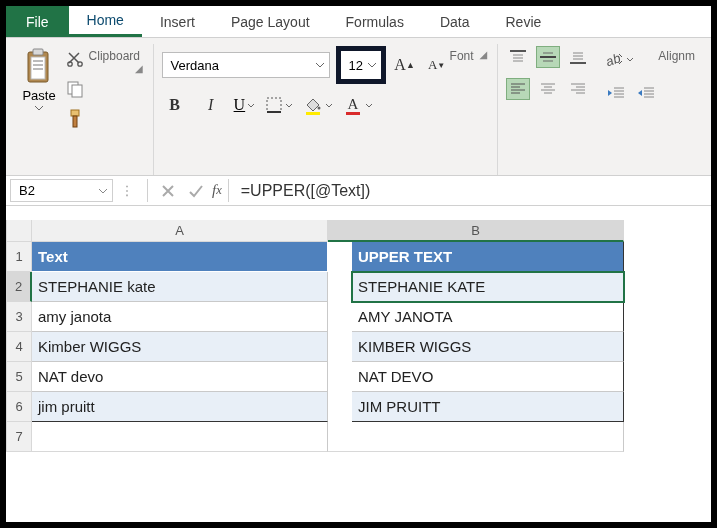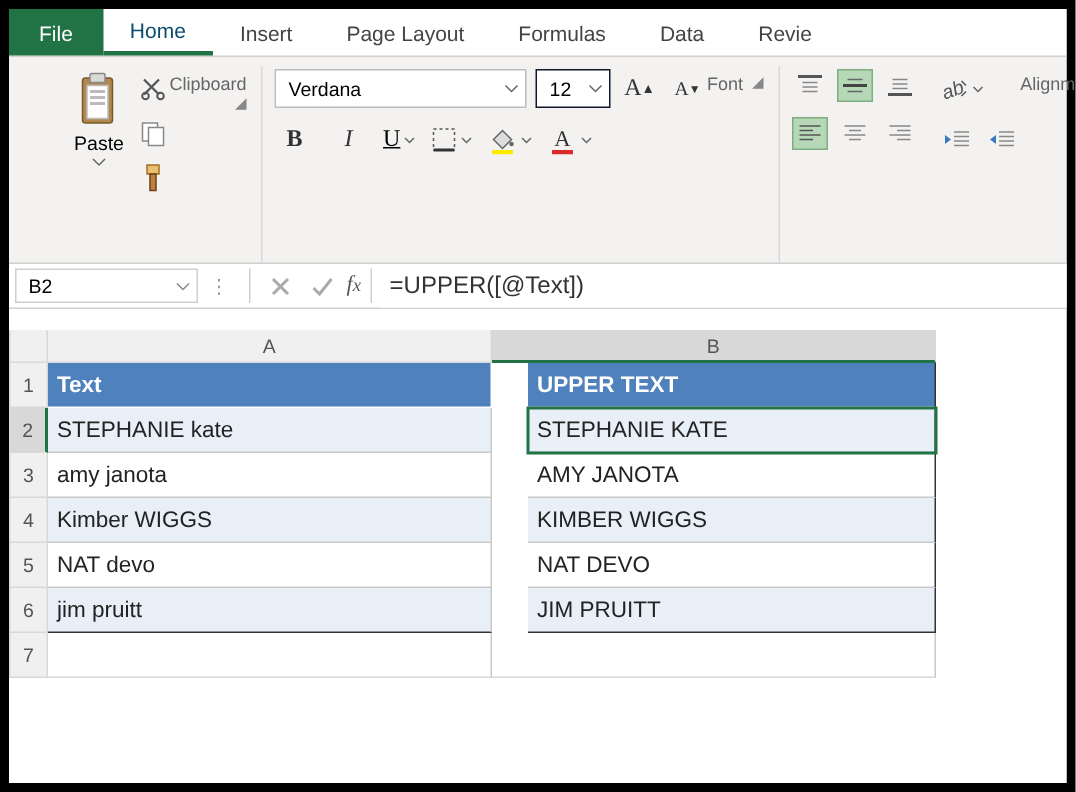--- a/index.html
+++ b/index.html
@@ -66,21 +66,20 @@
   .group-label {
     text-align: center;
     color: #666;
     font-size: 12px;
     padding: 3px 0 1px 0;
   }
   
   .clip-body {
     display: flex;
     gap: 6px;
-    margin-left: 27px;
   }
   .paste-big {
     display: flex;
     flex-direction: column;
     align-items: center;
     gap: 2px;
     padding: 2px 2px;
   }
   .paste-big svg { display:block; }
   .paste-small {
@@ -109,23 +108,23 @@
     border: 1px solid #bcbcbc;
     background: #fff;
     height: 26px;
     display: flex;
     align-items: center;
     justify-content: space-between;
     padding: 0 4px 0 8px;
   }
   .font-size {
     width: 50px;
-    border: 1px solid #0f172a;
+    border: 5px solid #0f172a;
     background: #fff;
-    height: 26px;
+    height: 38px;
     display: flex;
     align-items: center;
     justify-content: space-between;
     padding: 0 4px 0 8px;
   }
   .font-row2 {
     display: flex;
     gap: 10px;
     align-items: center;
   }
@@ -160,21 +159,21 @@
   }
   
   .fbar {
     display:flex;
     align-items: stretch;
     height: 30px;
     border-bottom: 1px solid #d0d0d0;
     background:#fff;
   }
   .name-box {
-    width:122px;
+    width:103px;
     border:1px solid #cfcfcf;
     margin:3px 0 3px 4px;
     display:flex;
     align-items:center;
     justify-content:space-between;
     padding:0 4px 0 8px;
     background:#fff;
   }
   .fbar-sep {
     width:1px; background:#d0d0d0; margin:3px 6px;

